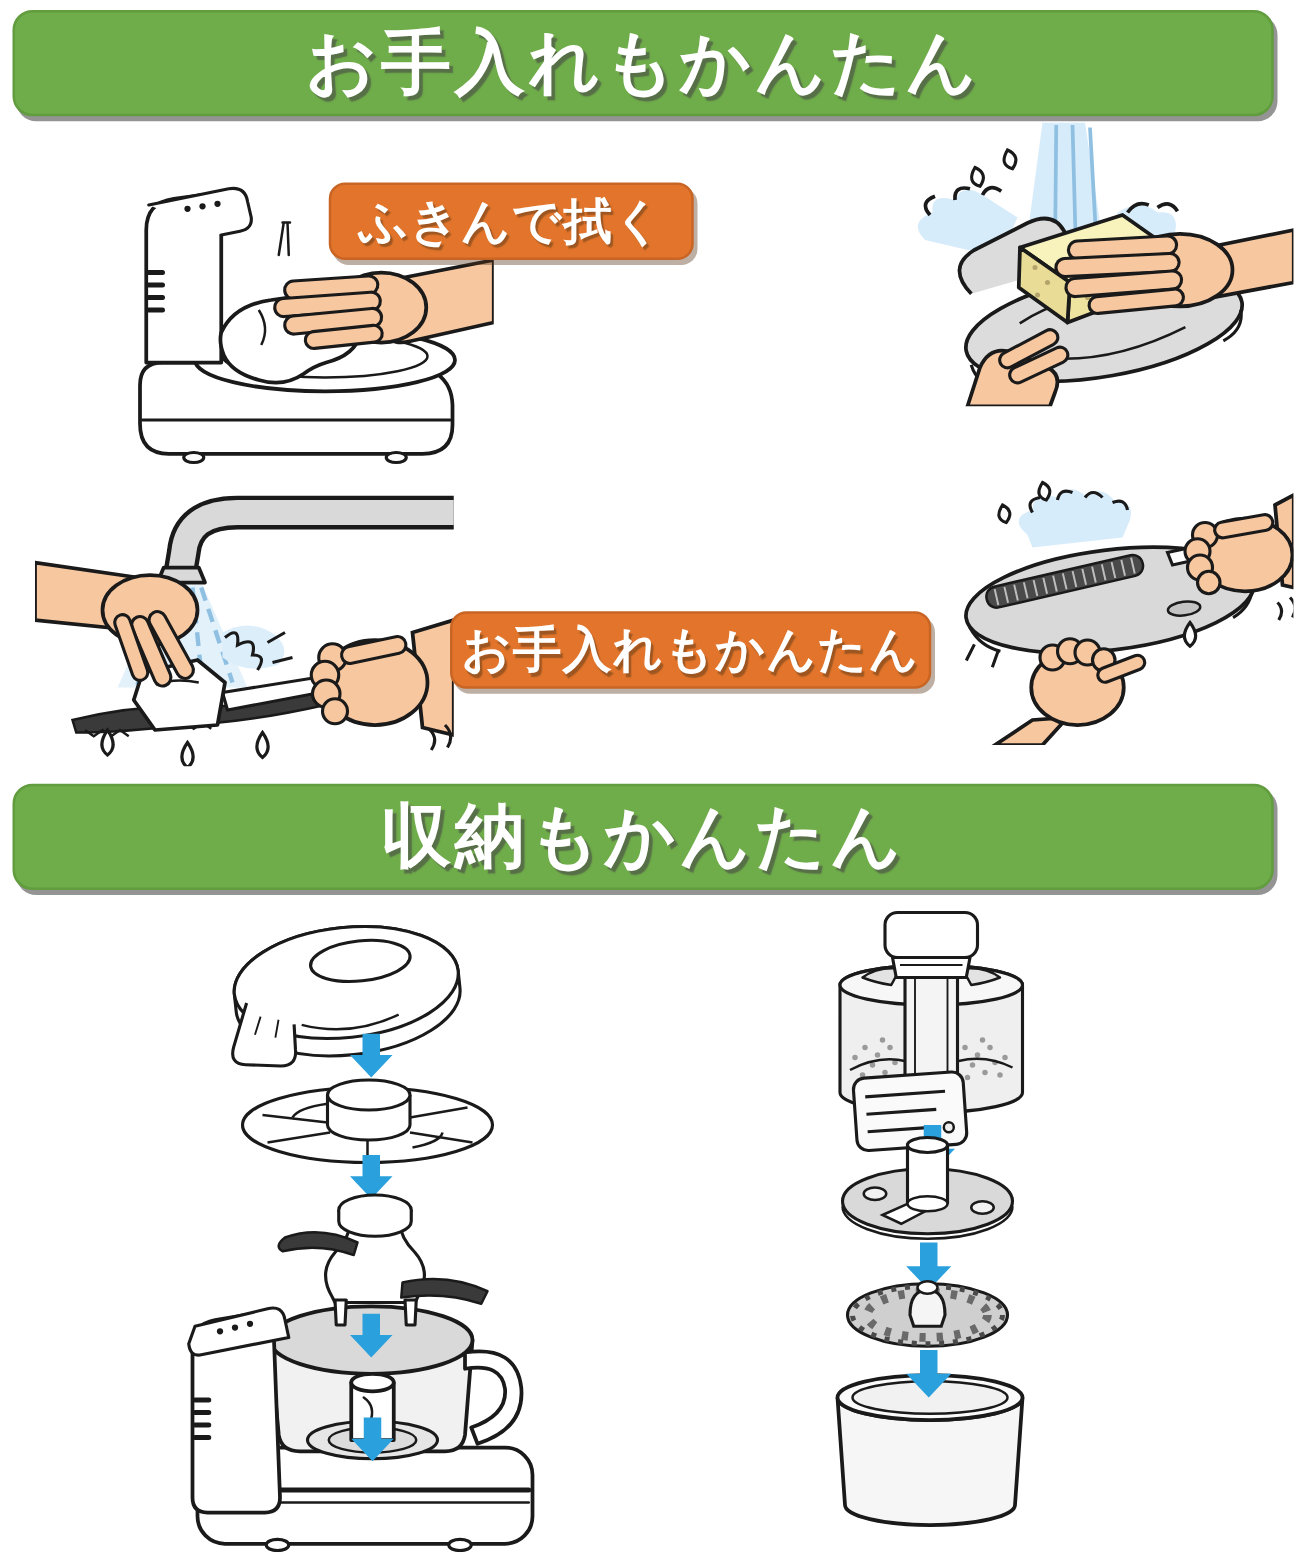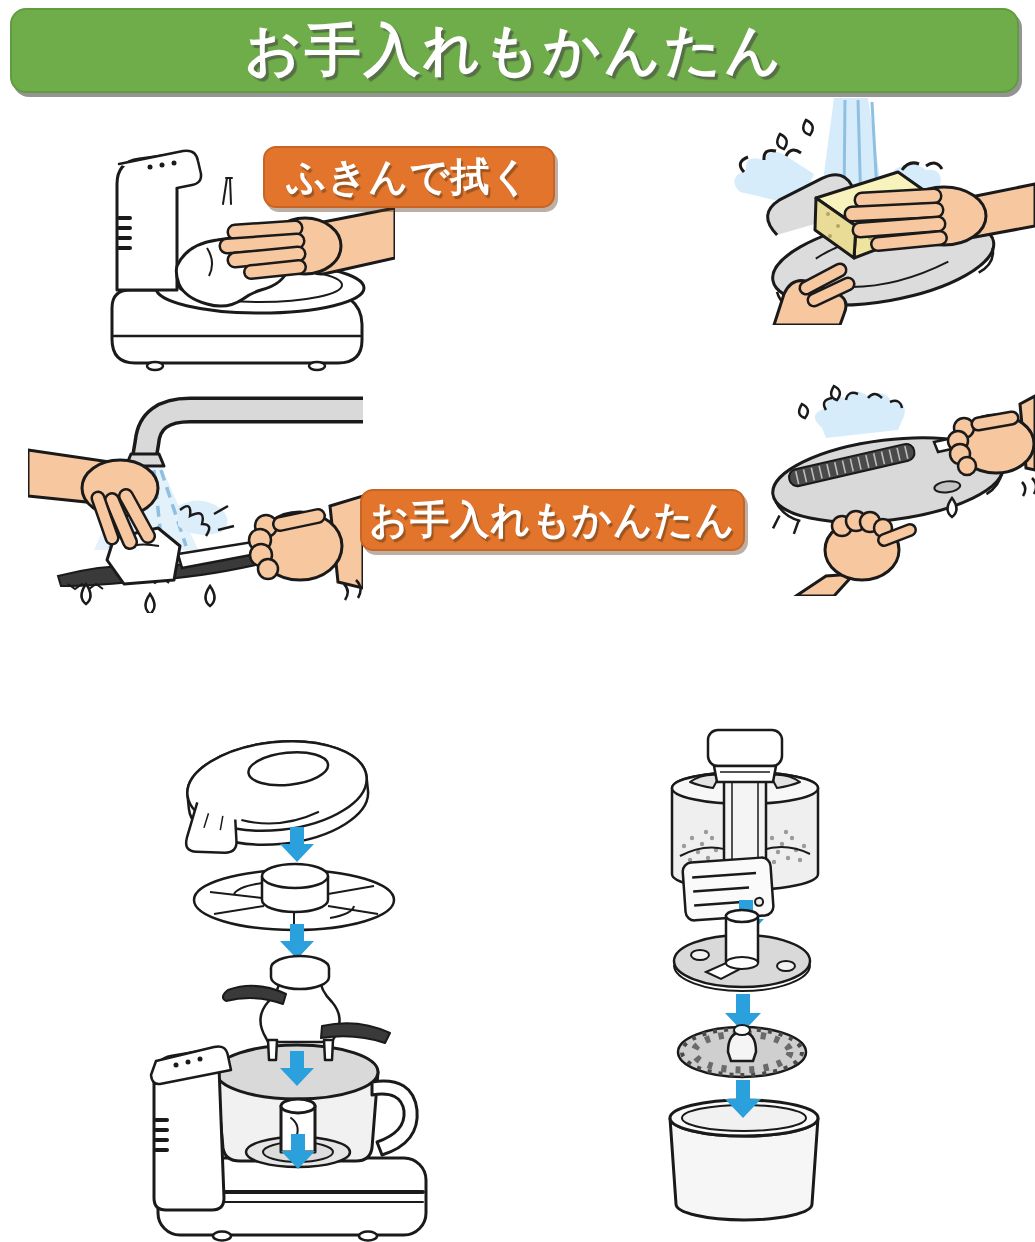--- a/index.html
+++ b/index.html
@@ -208,20 +208,23 @@
       <circle cx="104" cy="148" r="10" fill="#f7c7a0" stroke="#1a1a1a" stroke-width="2.5"></circle>
       <circle cx="118" cy="143" r="10" fill="#f7c7a0" stroke="#1a1a1a" stroke-width="2.5"></circle>
       <circle cx="132" cy="144" r="10" fill="#f7c7a0" stroke="#1a1a1a" stroke-width="2.5"></circle>
       <circle cx="145" cy="150" r="9" fill="#f7c7a0" stroke="#1a1a1a" stroke-width="2.5"></circle>
       <path d="M146 162 L172 152" stroke="#1a1a1a" stroke-width="14" stroke-linecap="round" fill="none"></path>
       <path d="M146 162 L172 152" stroke="#f7c7a0" stroke-width="9" stroke-linecap="round" fill="none"></path>
     </g>
     <path d="M214 120 q9 12 0 19 q-9 -7 0 -19 z" fill="#fff" stroke="#1a1a1a" stroke-width="2.5"></path>
   </svg>
 
+  <div class="banner" style="top:627px">
+    <span>収納もかんたん</span>
+  </div>
 
   <svg class="illo" style="left:110px;top:728px;width:340px;height:514px" viewBox="0 0 340 514">
     <defs>
         <path id="arrL" d="M-7 0 L7 0 L7 17 L17 17 L0 35 L-17 17 L-7 17 Z"></path>
       </defs>
     <g transform="rotate(-6 167 58)" stroke="#1a1a1a" fill="#fff" stroke-linejoin="round">
       <path d="M77 58 a90 44 0 0 1 180 0 l0 14 a90 44 0 0 1 -180 0 z" stroke-width="2.5"></path>
       <ellipse cx="167" cy="58" rx="90" ry="44" stroke-width="2.5"></ellipse>
       <ellipse cx="180" cy="42" rx="40" ry="16" stroke-width="2.5"></ellipse>
       <path d="M128 88 q38 14 78 0" stroke-width="2" fill="none"></path>

